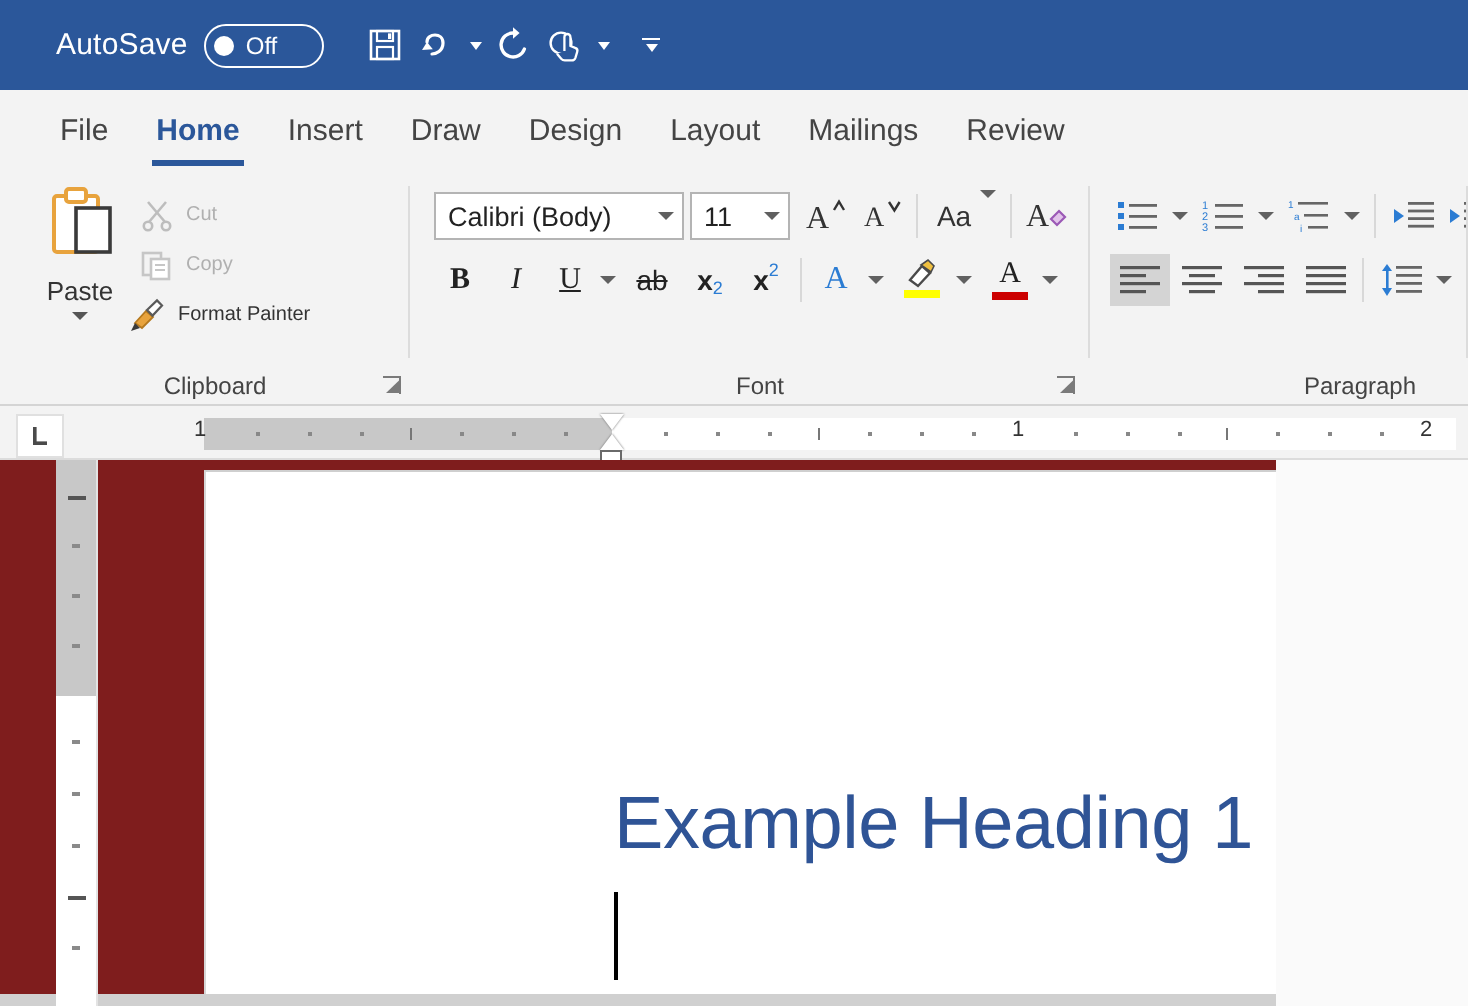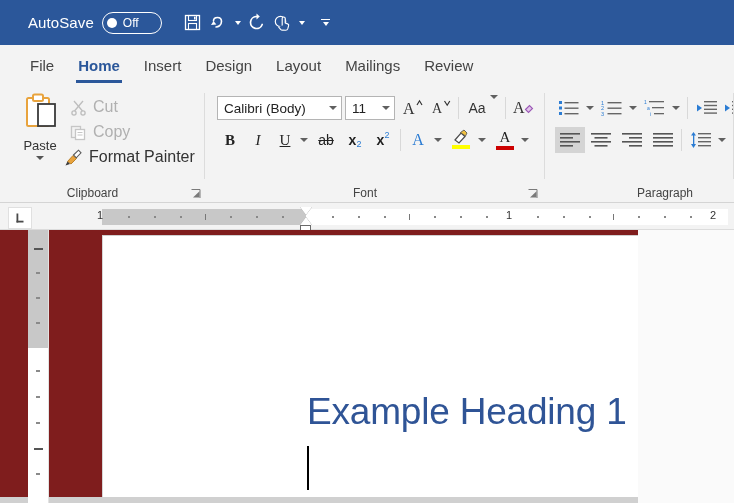--- a/index.html
+++ b/index.html
@@ -154,20 +154,21 @@
     background: #dcdcdc;
   }
   .glabel {
     position: absolute;
     bottom: 2px;
     font-size: 12px;
     color: #444444;
     text-align: center;
     user-select: none;
     white-space: nowrap;
+    padding-left: 15px;
   }
   .launcher {
     position: absolute;
     bottom: 4px;
     width: 12px; height: 12px;
     cursor: pointer;
   }
 
   
   .paste-btn {
@@ -193,21 +194,21 @@
   }
   .cmdrow {
     position: absolute;
     display: flex;
     align-items: center;
     height: 24px;
     cursor: pointer;
     padding-left: 2px;
   }
   .cmdrow .ctext {
-    font-size: 16px;
+    font-size: 10px;
     margin-left: 6px;
     color: #333;
     user-select: none;
     white-space: nowrap;
   }
   .cmdrow.disabled .ctext { color: #b0b0b0; }
 
   
   .combo {
     position: absolute;
@@ -451,20 +452,21 @@
           <div class="caret-dn"></div>
         </div>
       </div>
     </div>
   </div>
 
   <div class="tabstrip">
     <div class="tab">File</div>
     <div class="tab active">Home</div>
     <div class="tab">Insert</div>
+    <div class="tab">Draw</div>
     <div class="tab">Design</div>
     <div class="tab">Layout</div>
     <div class="tab">Mailings</div>
     <div class="tab">Review</div>
   </div>
 
   <div class="ribbon">
 
     <div class="rgroup" style="left:0; width:205px;">
 

